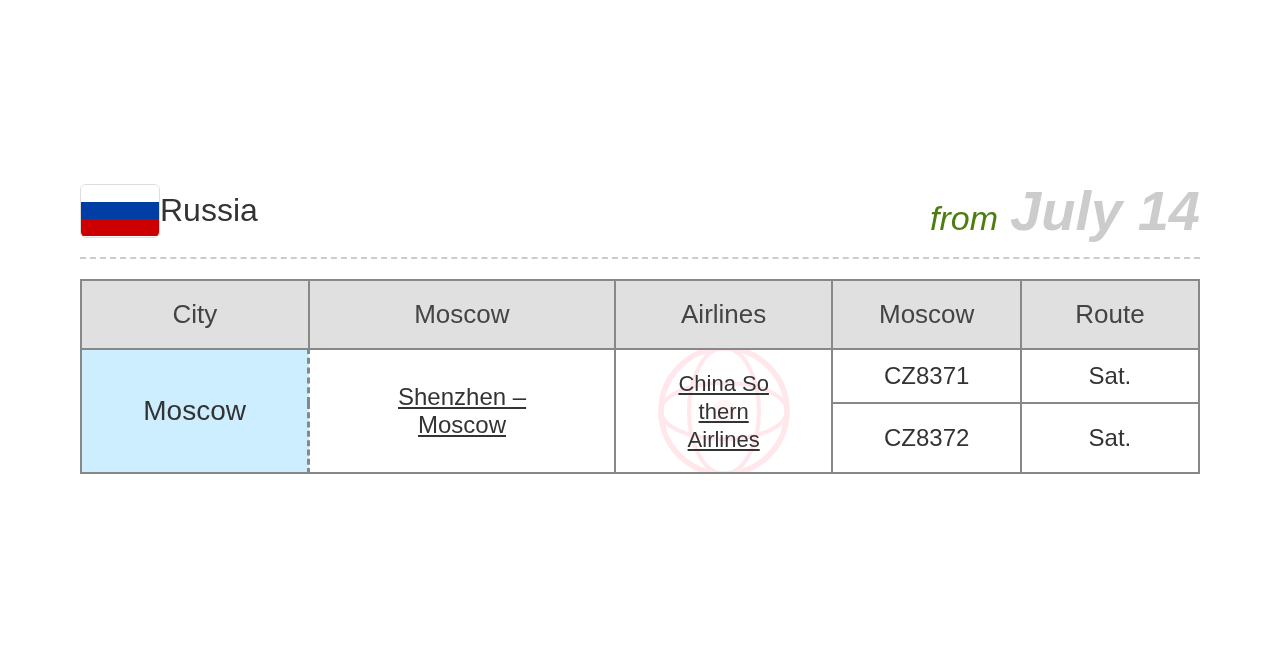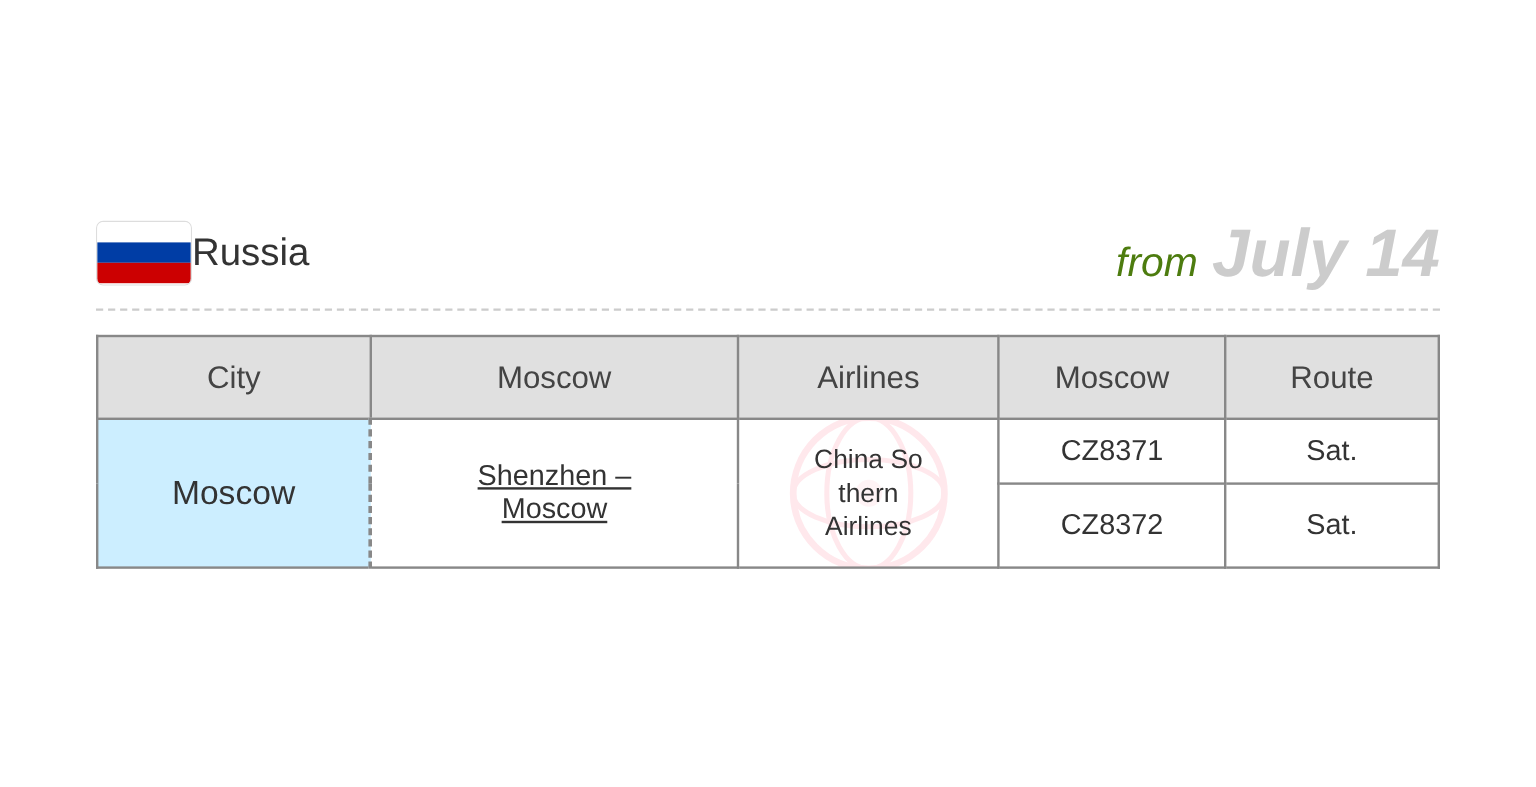--- a/index.html
+++ b/index.html
@@ -127,20 +127,21 @@
     }
 
     .cell-route {
       border-left: 2px dashed #888888 !important;
       border-right: 2px solid #888888;
     }
 
     .cell-airlines {
       position: relative;
       overflow: hidden;
+      text-decoration: underline;
     }
 
     .airlines-watermark {
       position: absolute;
       top: 50%;
       left: 50%;
       transform: translate(-50%, -50%);
       width: 140px;
       height: 140px;
       opacity: 0.12;

